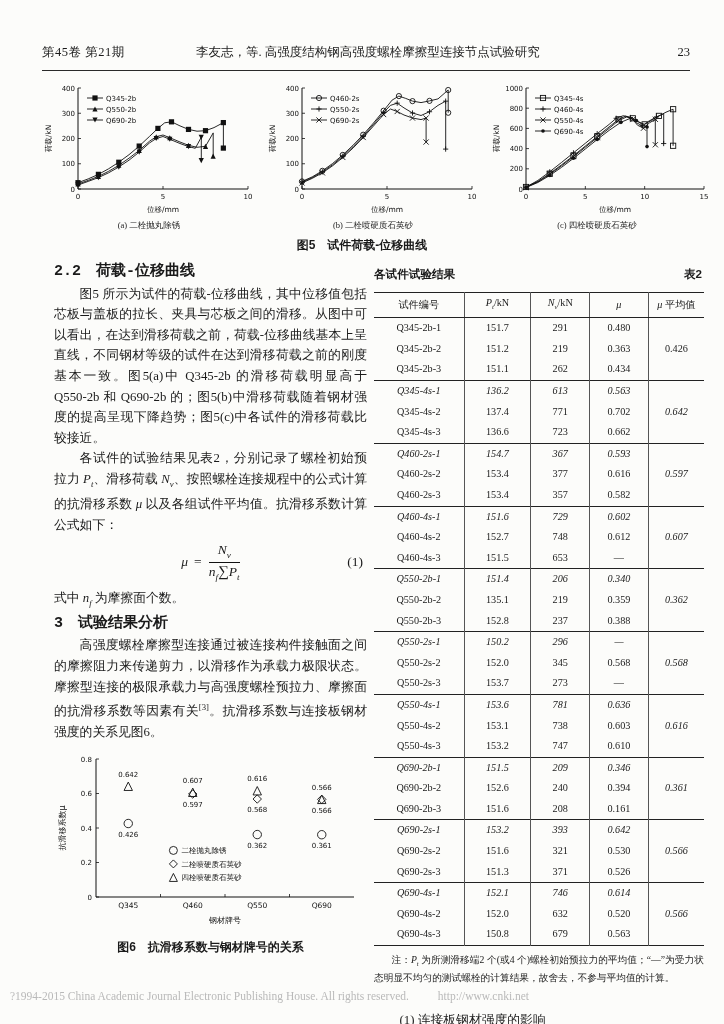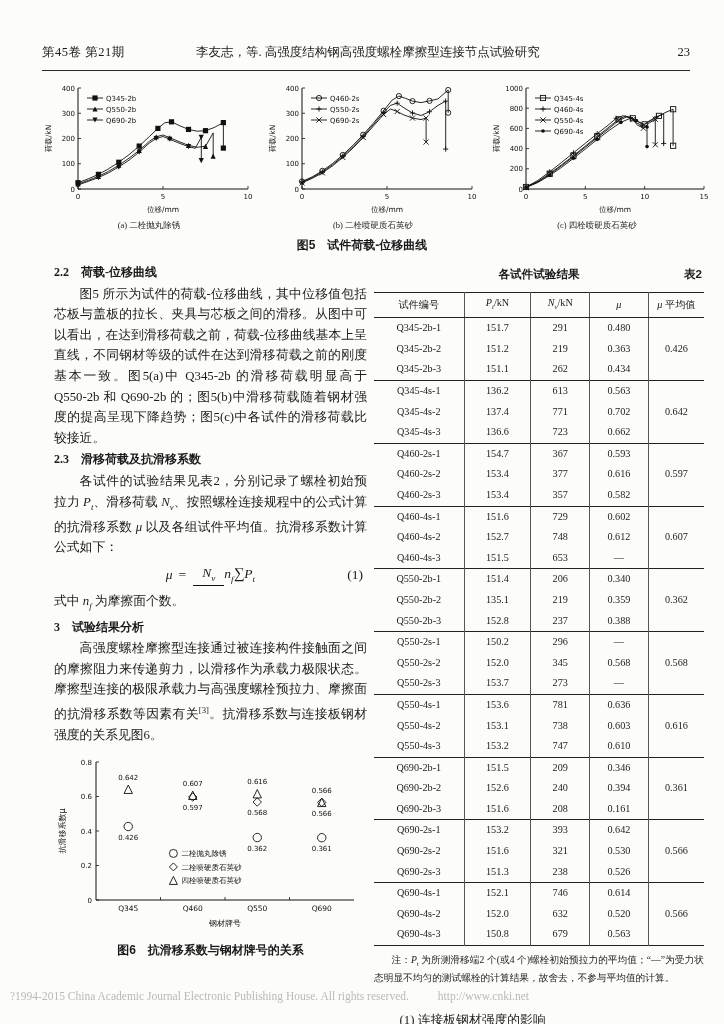--- a/index.html
+++ b/index.html
@@ -16,45 +16,45 @@
   .figs{position:absolute;top:82px;left:42px;right:20px;display:flex;justify-content:space-between;}
   .figblock{width:214px;text-align:center;}
   .subcap{font-size:8.5px;color:#222;margin-top:1px;}
   .fig5cap{position:absolute;top:237px;left:0;right:0;text-align:center;
            font-size:12px;font-weight:bold;font-family:"Liberation Sans",sans-serif;}
   
   .colL{position:absolute;top:261px;left:54px;width:313px;font-size:12.8px;line-height:20.6px;text-align:justify;}
   .colR{position:absolute;top:258px;left:374px;width:330px;font-size:12.8px;line-height:20.6px;text-align:justify;}
   p{margin:0;}
   .ind{text-indent:2em;}
-  .h2{font-weight:bold;font-family:Liberation Serif, serif;font-size:12px;margin:1px 0;}
+  .h2{font-weight:bold;font-family:Liberation Mono, monospace;font-size:15px;margin:1px 0;}
   sub{font-size:.68em;}
   sup{font-size:.68em;}
   .it{font-style:italic;}
   .sigma{font-size:15px;line-height:1;}
   
   .formula{display:flex;align-items:center;justify-content:center;position:relative;
            margin:7px 0 5px;font-size:13.5px;}
-  .frac{display:inline-flex;flex-direction:row;align-items:center;margin-left:7px;line-height:1.2;}
+  .frac{display:inline-flex;flex-direction:column;align-items:center;margin-left:7px;line-height:1.2;}
   .num{border-bottom:1px solid #111;padding:0 9px 1px;}
   .den{padding-top:1px;}
   .ftag{position:absolute;right:4px;top:50%;transform:translateY(-50%);}
   
   .figblock6{margin-top:8px;text-align:center;}
   .fig6cap{font-size:12px;font-weight:bold;font-family:"Liberation Sans",sans-serif;margin-top:4px;}
   
-  .ttl{position:relative;text-align:center;font-weight:bold;font-family:"Liberation Sans",sans-serif;
+  .ttl{position:relative;text-align:left;font-weight:bold;font-family:"Liberation Sans",sans-serif;
        font-size:11.6px;margin:6px 0 7px;}
   .ttl-tag{position:absolute;right:2px;top:0;}
   table{width:100%;border-collapse:collapse;font-size:10.2px;table-layout:fixed;}
   table{border-top:1.3px solid #222;border-bottom:1.3px solid #222;}
   th,td{text-align:center;padding:0 2px;height:14.1px;font-weight:normal;white-space:nowrap;overflow:hidden;}
   thead th{height:17px;border-bottom:1px solid #222;}
   th+th,td+td{border-left:1px solid #555;}
-  tr.grp td{border-top:1px solid #222;}
+  tr.grp td{border-top:1px solid #222;font-style:italic;}
   col.c0{width:89px}col.c1{width:66px}col.c2{width:58px}col.c3{width:58px}col.c4{width:55px}
   .note{font-size:9.7px;line-height:14.4px;margin-top:7px;text-align:justify;text-indent:1.8em;}
   .sub1{margin-top:24px;text-indent:2em;font-size:12.8px;}
   
   .footer{position:absolute;left:10px;right:10px;bottom:22px;color:#b9b9b9;font-size:11.5px;}
   .furl{margin-left:26px;}
   svg text{font-family:"DejaVu Sans",sans-serif;}
 </style>
 </head>
 <body>
@@ -321,21 +321,20 @@
         </svg>
       <div class="subcap">(c) 四栓喷硬质石英砂</div>
     </div>
   </div>
 
   <div class="fig5cap">图5　试件荷载-位移曲线</div>
 
   <div class="colL">
     <div class="h2">2.2　荷载-位移曲线</div>
     <p class="ind">图5 所示为试件的荷载-位移曲线，其中位移值包括芯板与盖板的拉长、夹具与芯板之间的滑移。从图中可以看出，在达到滑移荷载之前，荷载-位移曲线基本上呈直线，不同钢材等级的试件在达到滑移荷载之前的刚度基本一致。图5(a)中 Q345-2b 的滑移荷载明显高于 Q550-2b 和 Q690-2b 的；图5(b)中滑移荷载随着钢材强度的提高呈现下降趋势；图5(c)中各试件的滑移荷载比较接近。</p>
-    <div class="h2">2.3　滑移荷载及抗滑移系数</div>
     <p class="ind"><span>各试件的试验结果见表2，分别记录了螺栓初始预拉力 </span><span style="font-style: italic;">P</span><sub style="font-style: italic;">t</sub><span>、滑移荷载 </span><span style="font-style: italic;">N</span><sub style="font-style: italic;">v</sub><span>、按照螺栓连接规程中的公式计算的抗滑移系数 </span><span style="font-style: italic;">μ</span><span> 以及各组试件平均值。抗滑移系数计算公式如下：</span></p>
 
     <div class="formula">
       <span class="it">μ</span>
       <span style="margin-left:6px;">=</span>
       <span class="frac">
         <span class="num"><span style="font-style: italic;">N</span><sub style="font-style: italic;">v</sub></span>
         <span class="den"><span style="font-style: italic;">n</span><sub style="font-style: italic;">f</sub><span class="sigma">∑</span><span style="font-style: italic;">P</span><sub style="font-style: italic;">t</sub></span>
       </span>
       <span class="ftag">(1)</span>
@@ -583,21 +582,21 @@
           </tr>
           <tr>
             <td>Q690-2s-2</td>
             <td>151.6</td>
             <td>321</td>
             <td>0.530</td>
           </tr>
           <tr>
             <td>Q690-2s-3</td>
             <td>151.3</td>
-            <td>238</td>
+            <td>371</td>
             <td>0.526</td>
           </tr>
           <tr class="grp">
             <td>Q690-4s-1</td>
             <td>152.1</td>
             <td>746</td>
             <td>0.614</td>
             <td rowspan="3">0.566</td>
           </tr>
           <tr>

